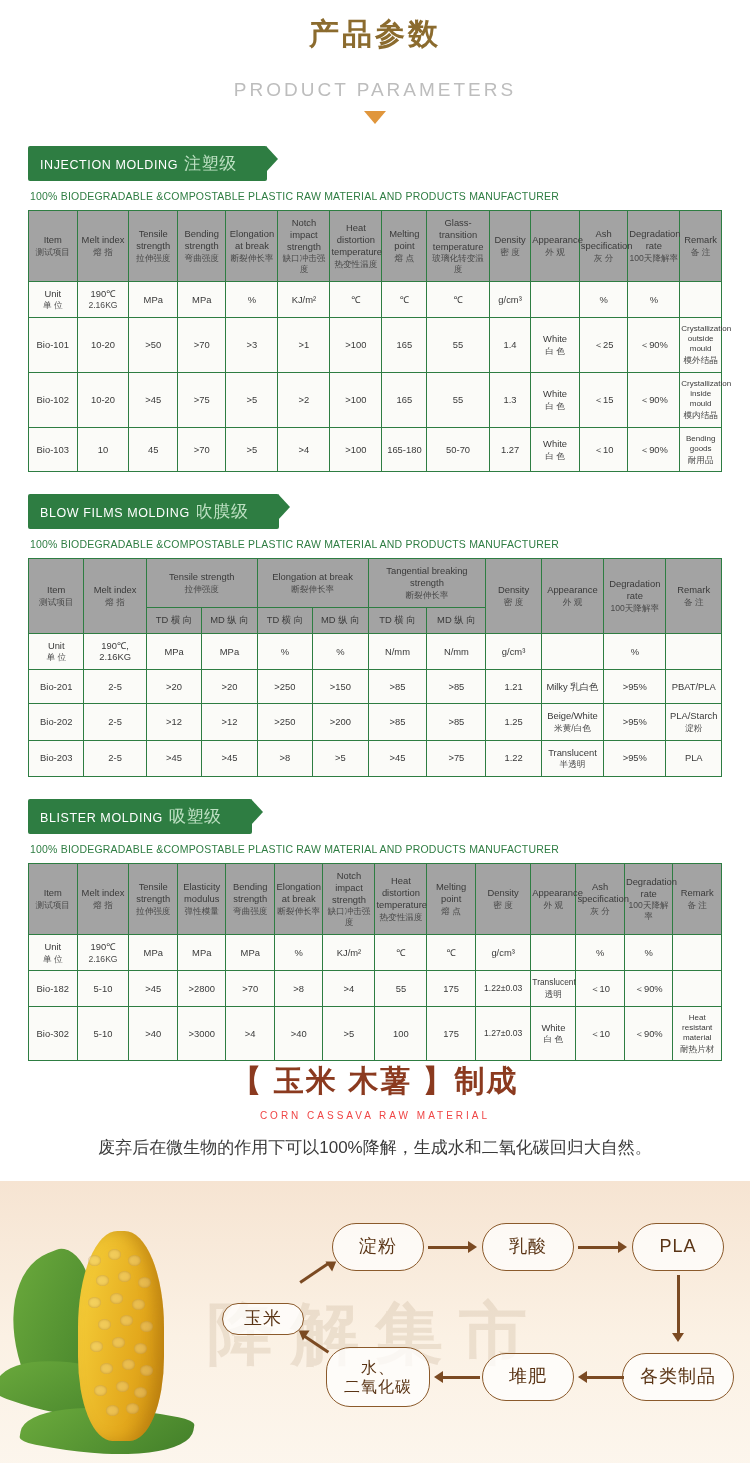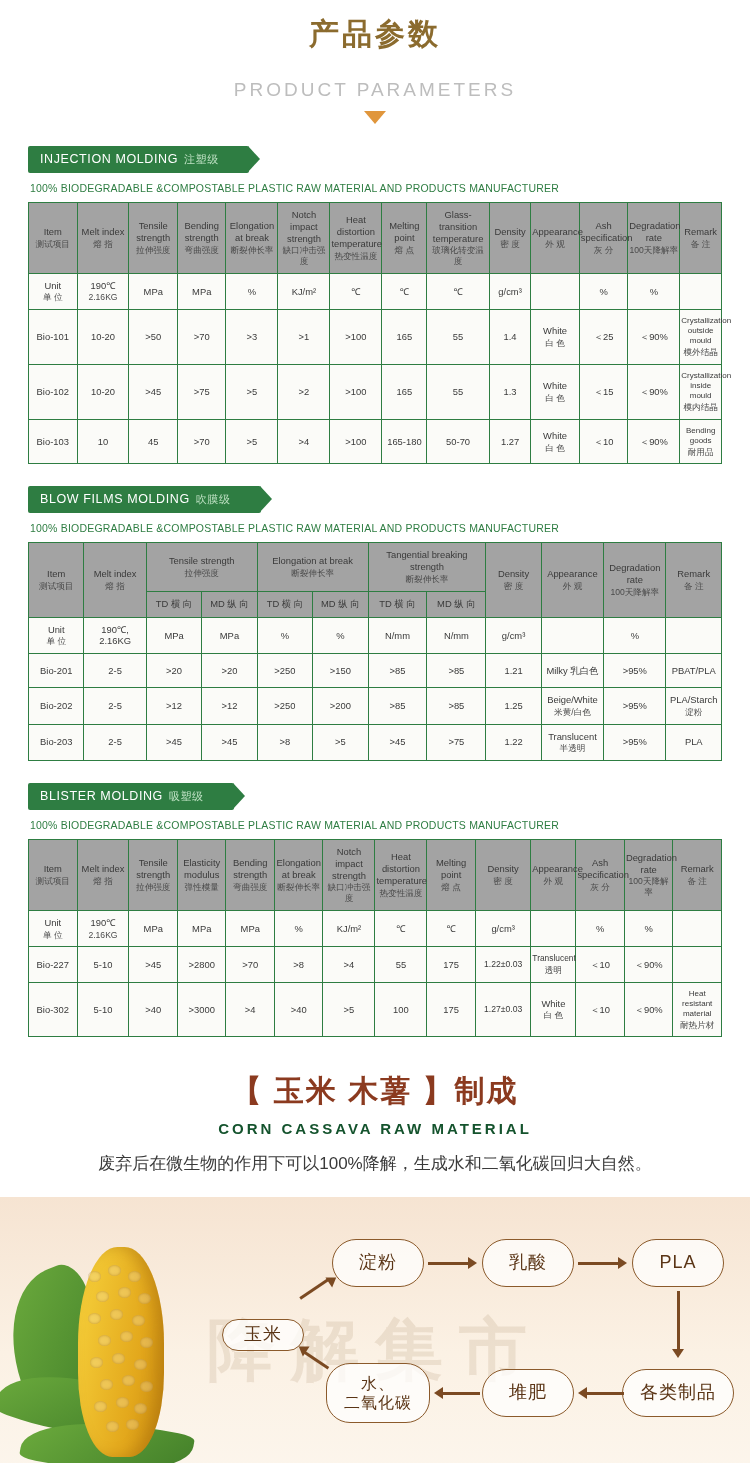--- a/index.html
+++ b/index.html
@@ -45,21 +45,21 @@
     position: relative;
     background: #2e7d42;
     color: #ffffff;
     font-size: 12.5px;
     letter-spacing: .6px;
     padding: 6px 30px 6px 12px;
     border-radius: 2px;
   }
   .sect-tag .cn-sub {
     color: #bde0c2;
-    font-size: 11px;
+    font-size: 17px;
     margin-left: 6px;
   }
   .sect-tag::after {
     content: "";
     position: absolute;
     right: -11px; top: 0;
     width: 0; height: 0;
     border-top: 13px solid transparent;
     border-bottom: 13px solid transparent;
     border-left: 12px solid #2e7d42;
@@ -88,33 +88,32 @@
     padding: 6px 1px;
     font-weight: normal;
   }
   table.param th { background: #a3a3a3; }
   .en-l { display: block; font-size: 9.4px; color: #3a3a3a; }
   .cn-l { display: block; font-size: 8.6px; color: #4a4a4a; margin-top: 1px; }
   .r-h td, .r-h th { height: 56px; }
   .r-b td { height: 34px; }
 
   
-  .mid { text-align: center; margin-top: 34px; padding: 0 14px; }
+  .mid { text-align: center; padding: 0 14px; }
   .mid .t1 {
     font-size: 30px;
     color: #8b3a1f;
     font-weight: bold;
     letter-spacing: 2px;
   }
   .mid .t2 {
-    font-size: 15px;
-    color: #14532d;
+    font-size: 10px;
+    color: #ef4444;
     letter-spacing: 3px;
     margin-top: 8px;
-    font-weight: bold;
   }
   .mid .t3 {
     font-size: 17px;
     color: #3a3a3a;
     line-height: 1.75;
     margin-top: 12px;
   }
 
   
   .diagram {
@@ -784,21 +783,21 @@
             </td>
         <td>
               <span class="en-l">%</span>
             </td>
         <td>
               <span class="en-l"></span>
             </td>
       </tr>
       <tr class="r-b">
         <td>
-              <span class="en-l">Bio-227</span>
+              <span class="en-l">Bio-182</span>
             </td>
         <td>
               <span class="en-l">5-10</span>
             </td>
         <td>
               <span class="en-l">&gt;45</span>
             </td>
         <td>
               <span class="en-l">&gt;2800</span>
             </td>

